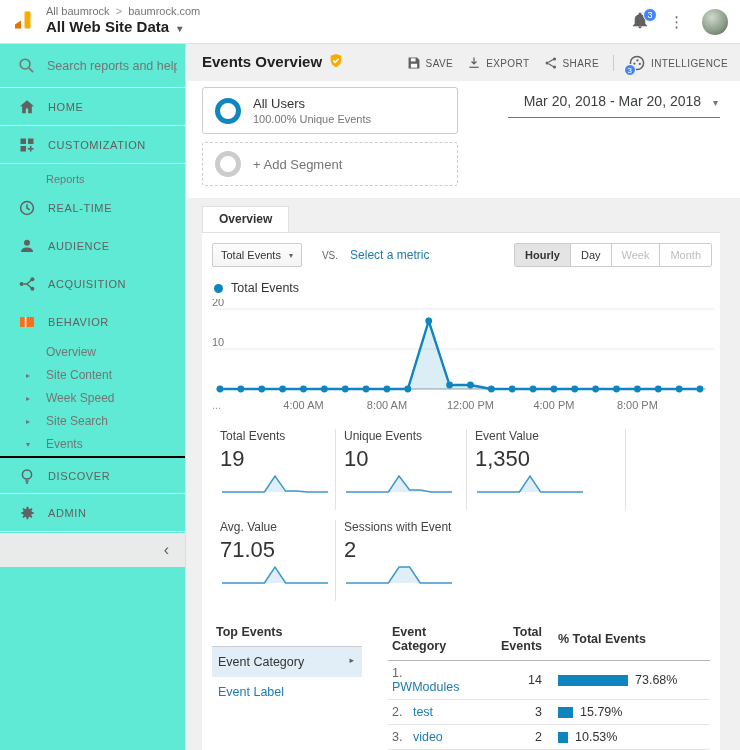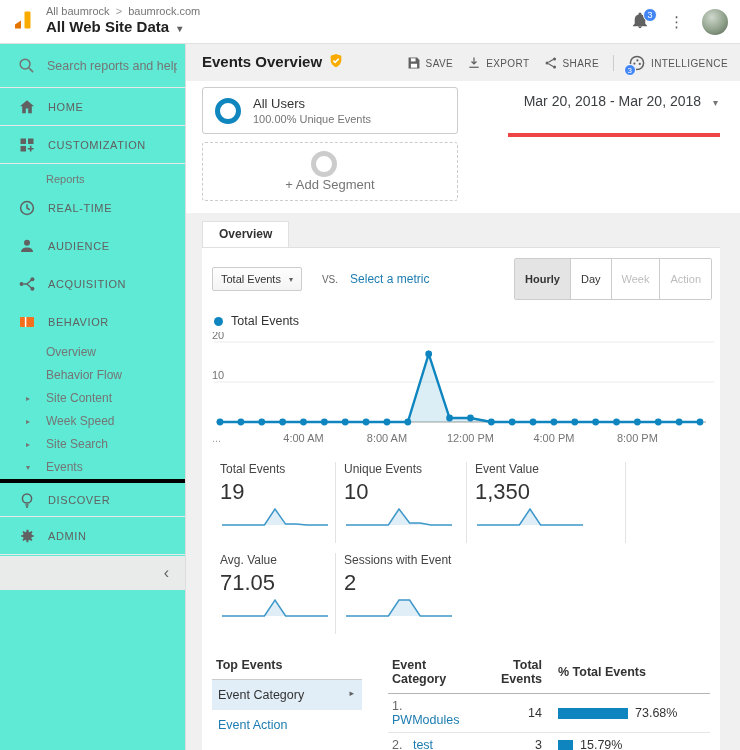--- a/index.html
+++ b/index.html
@@ -54,47 +54,47 @@
     color:#555; cursor:pointer; }
   .act-divider { width:1px; height:16px; background:#ccc; }
   .intel-wrap { position:relative; width:18px; height:18px; }
   .intel-badge { position:absolute; bottom:-4px; left:-4px; background:#4285f4; color:#fff;
     font-size:8px; width:12px; height:12px; border-radius:50%; display:flex; align-items:center;
     justify-content:center; border:1px solid #fff; }
 
   .segment-band { background:#fff; padding:6px 20px 12px 16px; position:relative; }
   .seg-card { width:256px; border:1px solid #ccc; border-radius:3px; background:#fff;
     display:flex; align-items:center; padding:8px 12px; cursor:pointer; }
-  .seg-card + .seg-card { margin-top:8px;flex-direction:column; }
+  .seg-card + .seg-card { margin-top:8px; }
   .seg-card.dashed { border:1px dashed #ccc; }
   .donut { width:26px; height:26px; border-radius:50%; border:5px solid #1086be; margin-right:12px; flex-shrink:0; }
   .donut.gray { border-color:#ccc; }
   .seg-title { font-size:13px; color:#333; }
   .seg-sub { font-size:11px; color:#757575; margin-top:2px; }
   .add-seg { font-size:13px; color:#757575; }
   .date-range { position:absolute; top:12px; right:20px; font-size:14px; color:#3c4043;
-    border-bottom:4px solid #ef4444; padding:0 2px 24px 16px; cursor:pointer; }
+    border-bottom:1px solid #ef4444; padding:0 2px 8px 16px; cursor:pointer; }
   .date-range .caret { font-size:10px; color:#757575; margin-left:8px; }
 
   .tabstrip { padding:8px 20px 0 16px; }
   .tab { display:inline-block; background:#fff; border:1px solid #e0e0e0; border-bottom:none;
     padding:5px 16px 6px; font-size:12px; font-weight:bold; color:#333; cursor:pointer; }
 
   .content-card { background:#fff; margin:0 20px 0 16px; border-top:1px solid #e0e0e0;
     padding:6px 8px 6px; }
 
   .controls { display:flex; align-items:center; padding:4px 0 4px 2px; }
   .metric-btn { border:1px solid #ccc; border-radius:2px; background:linear-gradient(#fdfdfd,#f4f4f4);
     font-size:11px; color:#333; padding:5px 8px; cursor:pointer; display:flex; align-items:center; gap:8px; }
   .metric-btn .caret { font-size:8px; color:#616161; }
   .vs { font-size:10px; color:#666; text-transform:uppercase; margin:0 12px 0 20px; }
   .link { color:#1d7cb0; cursor:pointer; text-decoration:none; }
   .select-metric { font-size:12px; }
   .granularity { margin-left:auto; display:flex; border:1px solid #ccc; border-radius:2px; overflow:hidden; }
-  .gran { padding:14px 10px; font-size:11px; color:#333; background:#fff; border-left:1px solid #ccc; cursor:pointer; }
+  .gran { padding:5px 10px; font-size:11px; color:#333; background:#fff; border-left:1px solid #ccc; cursor:pointer; }
   .gran:first-child { border-left:none; }
   .gran.active { background:#e4e4e4; font-weight:bold; }
   .gran.disabled { color:#bdbdbd; cursor:default; }
 
   .legend { display:flex; align-items:center; gap:8px; padding:10px 0 2px 4px; }
   .legend-dot { width:9px; height:9px; border-radius:50%; background:#0e85be; }
   .legend-label { font-size:12.5px; color:#333; }
 
   .chart-wrap { padding:2px 0 0 2px; }
 
@@ -228,40 +228,37 @@
           <line x1="7.6" y1="4" x2="7.6" y2="14" stroke="#fff" stroke-width="1.5"></line>
         </svg>
       </span>
       <span class="slabel">BEHAVIOR</span>
     </div>
 
     <span class="sub">
       <span>Overview</span>
     </span>
     <span class="sub">
-      <span>Behavior Flow</span>
-    </span>
-    <span class="sub">
       <span class="tri">▸</span>
       <span>Site Content</span>
     </span>
     <span class="sub">
       <span class="tri">▸</span>
       <span>Week Speed</span>
     </span>
     <span class="sub">
       <span class="tri">▸</span>
       <span>Site Search</span>
     </span>
     <span class="sub">
       <span class="tri">▾</span>
       <span>Events</span>
     </span>
 
-    <div class="srow div-b" style="border-top:4px solid #000000;">
+    <div class="srow div-b" style="border-top:2px solid #000000;">
       <span class="sicon">
         <svg width="18" height="18" viewBox="0 0 18 18">
           <circle cx="9" cy="7.5" r="4.6" fill="none" stroke="#616161" stroke-width="1.5"></circle>
           <path d="M7.4 14h3.2M7.9 16h2.2" stroke="#616161" stroke-width="1.4" fill="none"></path>
         </svg>
       </span>
       <span class="slabel">DISCOVER</span>
     </div>
 
     <div class="srow div-b">
@@ -357,21 +354,21 @@
         <span class="metric-btn">
           <span>Total Events</span>
           <span class="caret">▾</span>
         </span>
         <span class="vs">vs.</span>
         <span class="link select-metric">Select a metric</span>
         <span class="granularity">
           <span class="gran active">Hourly</span>
           <span class="gran">Day</span>
           <span class="gran disabled">Week</span>
-          <span class="gran disabled">Action</span>
+          <span class="gran disabled">Month</span>
         </span>
       </div>
 
       <div class="legend">
         <span class="legend-dot"></span>
         <span class="legend-label">Total Events</span>
       </div>
 
       <div class="chart-wrap">
         <svg id="main-chart" width="502" height="112">
@@ -462,23 +459,20 @@
       </div>
 
       <div class="top-events">
         <div class="te-left">
           <div class="te-heading">Top Events</div>
           <div class="te-item selected">
             <span>Event Category</span>
             <span class="tri">▸</span>
           </div>
           <div class="te-item">
-            <span class="link">Event Action</span>
-          </div>
-          <div class="te-item">
             <span class="link">Event Label</span>
           </div>
         </div>
         <div class="te-right">
           <div class="te-hrow">
             <span class="c-name">Event Category</span>
             <span class="c-total">Total Events</span>
             <span class="c-pct">% Total Events</span>
           </div>
           <div class="te-row">

